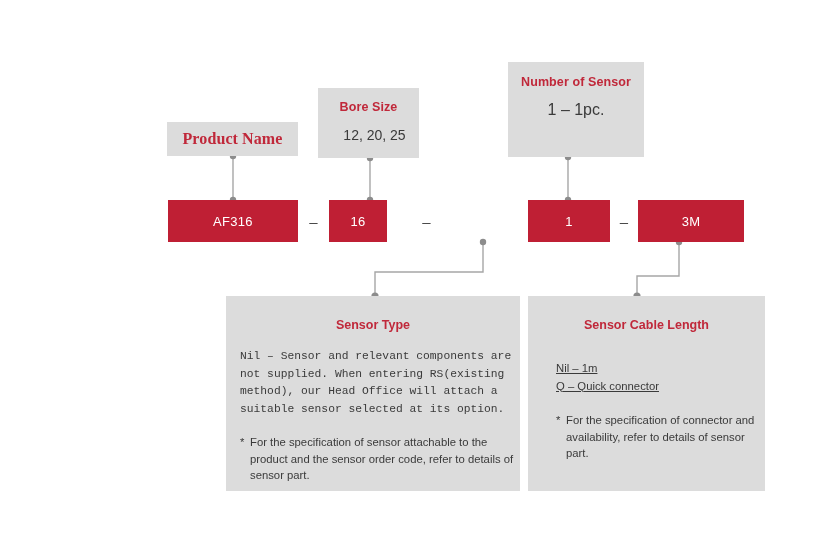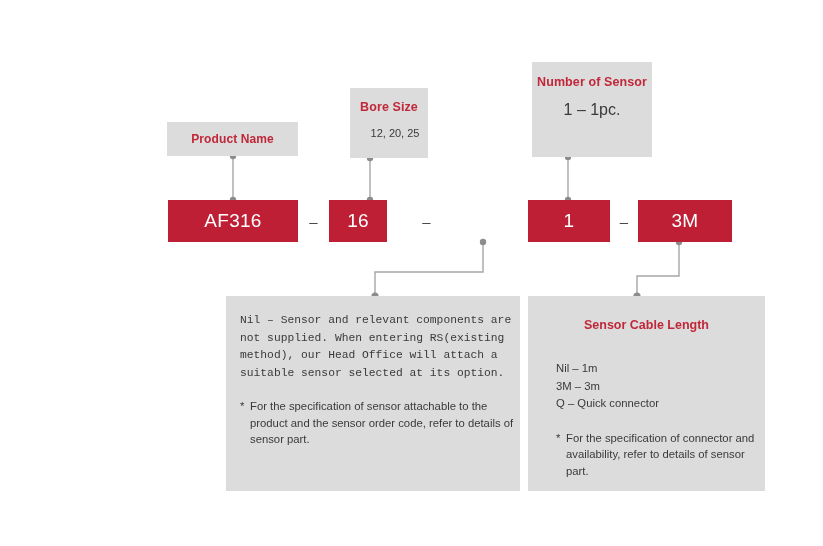--- a/index.html
+++ b/index.html
@@ -56,35 +56,35 @@
     color: #3a3a3a;
     text-align: center;
   }
 
   
   #box-product-name {
     left: 167px; top: 122px;
     width: 131px; height: 34px;
     display: flex; align-items: center; justify-content: center;
   }
-  #box-product-name .gbox-title { font-size: 12px; }
+  #box-product-name .gbox-title { font-size: 16px; font-family: Liberation Serif, serif; }
 
   
   #box-bore-size {
-    left: 350px; top: 88px;
-    width: 78px; height: 70px;
+    left: 318px; top: 88px;
+    width: 101px; height: 70px;
     padding-top: 12px;
   }
   #box-bore-size .gbox-title { font-size: 12.5px; }
-  #box-bore-size .gbox-sub { font-size: 11px; margin-top: 13px; margin-left: 12px; }
+  #box-bore-size .gbox-sub { font-size: 14px; margin-top: 13px; margin-left: 12px; }
 
   
   #box-number-of-sensor {
-    left: 532px; top: 62px;
-    width: 120px; height: 95px;
+    left: 508px; top: 62px;
+    width: 136px; height: 95px;
     padding-top: 13px;
   }
   #box-number-of-sensor .gbox-title { font-size: 12.5px; }
   #box-number-of-sensor .opt-list {
     margin-top: 12px;
     text-align: center;
   }
   #box-number-of-sensor .opt-list div {
     font-size: 16px;
     color: #3a3a3a;
@@ -106,21 +106,21 @@
     font-size: 12.5px;
     text-align: center;
     margin-top: 22px;
   }
   .detail-body {
     color: #3a3a3a;
     font-size: 11.3px;
     line-height: 17.5px;
   }
   #box-sensor-type .detail-body { margin: 16px 0 0 14px; font-family: Liberation Mono, monospace; }
-  #box-sensor-cable-length .detail-body { margin: 28px 12px 0 28px; }
+  #box-sensor-cable-length .detail-body { margin: 28px 12px 0 28px; text-decoration: underline; }
 
   .detail-note {
     color: #3a3a3a;
     font-size: 11.3px;
     line-height: 16.5px;
     position: relative;
   }
   #box-sensor-type .detail-note { margin: 16px 0 0 14px; padding-left: 10px; }
   #box-sensor-cable-length .detail-note { margin: 17px 0 0 28px; padding-left: 10px; }
   .detail-note .star {
@@ -133,29 +133,29 @@
   .rbox {
     position: absolute;
     top: 200px;
     height: 42px;
     background: #c0203a;
     background: #bf1f34;
     color: #ffffff;
     display: flex;
     align-items: center;
     justify-content: center;
-    font-size: 19px;
+    font-size: 13px;
     letter-spacing: 0.3px;
     box-sizing: border-box;
   }
   #code-af316 { left: 168px; width: 130px; }
   #code-16    { left: 329px; width: 58px; }
   #code-rs    { left: 442px; width: 83px; }
   #code-1     { left: 528px; width: 82px; }
-  #code-3m    { left: 638px; width: 94px; }
+  #code-3m    { left: 638px; width: 106px; }
 
   .dash {
     position: absolute;
     top: 200px;
     height: 42px;
     display: flex;
     align-items: center;
     justify-content: center;
     color: #4a4a4a;
     font-size: 15px;
@@ -217,32 +217,32 @@
   <div class="dash" id="dash-2">–</div>
 
 
   <div class="rbox" id="code-1">1</div>
 
   <div class="dash" id="dash-3">–</div>
 
   <div class="rbox" id="code-3m">3M</div>
 
   <div class="gbox" id="box-sensor-type">
+    <div class="detail-title">Sensor Type</div>
     <div class="detail-body">Nil – Sensor and relevant components are not supplied. When entering RS(existing method), our Head Office will attach a suitable sensor selected at its option.</div>
     <div class="detail-note">
       <span class="star">*</span>
       <span>For the specification of sensor attachable to the product and the sensor order code, refer to details of sensor part.</span>
     </div>
   </div>
 
   <div class="gbox" id="box-sensor-cable-length">
     <div class="detail-title">Sensor Cable Length</div>
     <div class="detail-body">
       <div class="opt-line">Nil – 1m</div>
-      <div class="opt-line">3M – 3m</div>
       <div class="opt-line">Q – Quick connector</div>
     </div>
     <div class="detail-note">
       <span class="star">*</span>
       <span>For the specification of connector and availability, refer to details of sensor part.</span>
     </div>
   </div>
 
 </div>
 

